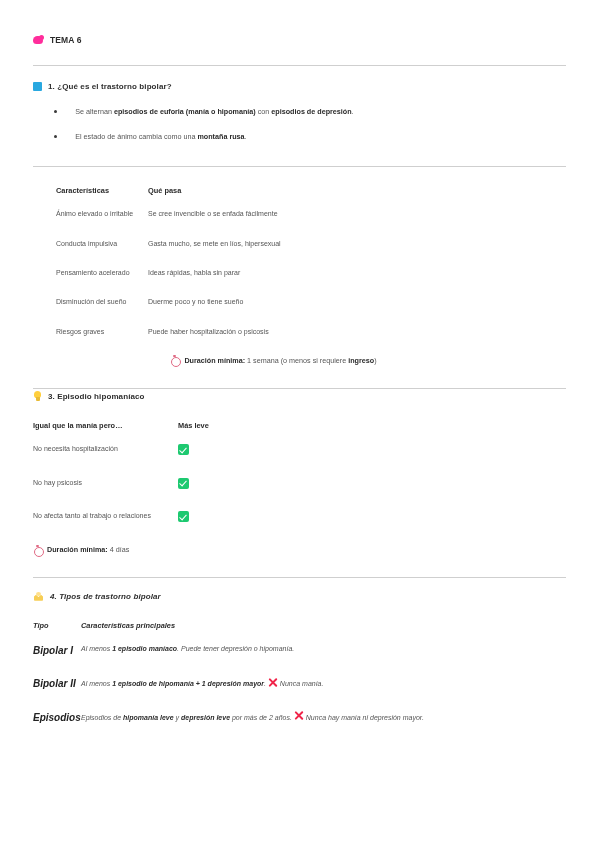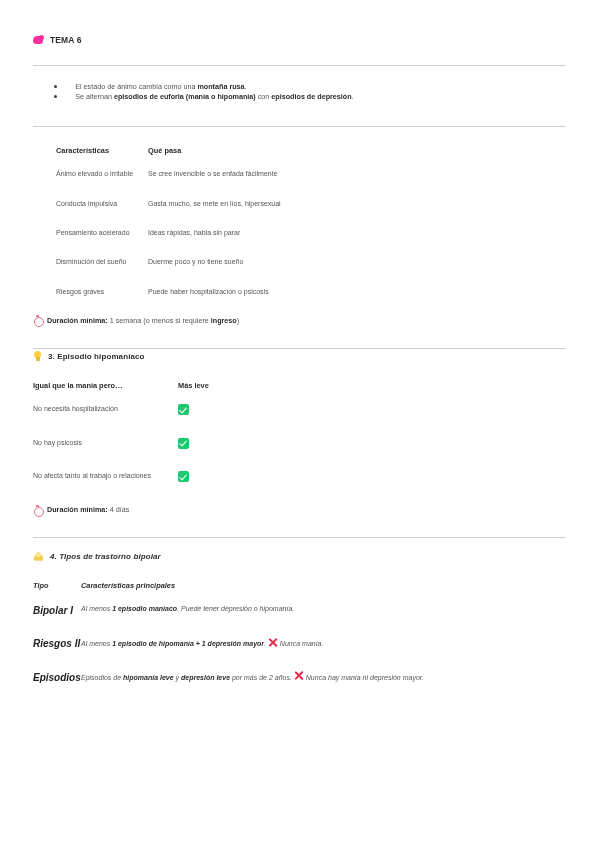--- a/index.html
+++ b/index.html
@@ -246,30 +246,34 @@
 <div class="page">
 
   <div class="doc-title">
     <span class="ic ic-brain"></span>
     <span class="title-text">TEMA 6</span>
   </div>
 
   <hr class="divider" style="margin-top:20px;">
 
   <div class="section" style="margin-top:16px;">
+    <div class="sec-head">
+      <span class="ic ic-bluesq"></span>
+      <span class="sec-text"><span>1. ¿Qué es el trastorno </span><b>bipolar?</b></span>
+    </div>
 
     <ul class="bullets" style="margin-top:16px;">
+      <li style="margin-bottom:15px;">
+        <span class="dot"></span>
+        <span class="btxt"><span>Se alternan </span><b>episodios de euforia (manía o hipomanía)</b><span> con </span><b>episodios de depresión</b><span>.</span></span>
+      </li>
       <li>
         <span class="dot"></span>
         <span class="btxt"><span>El estado de ánimo cambia como una </span><b>montaña rusa</b><span>.</span></span>
       </li>
-      <li style="margin-bottom:15px;">
-        <span class="dot"></span>
-        <span class="btxt"><span>Se alternan </span><b>episodios de euforia (manía o hipomanía)</b><span> con </span><b>episodios de depresión</b><span>.</span></span>
-      </li>
     </ul>
   </div>
 
   <hr class="divider" style="margin-top:24px;">
 
   <div class="section" style="margin-top:14px;">
 
     <table class="tbl" style="margin-top:19px;margin-left:23px;">
       <thead>
         <tr>
@@ -294,21 +298,21 @@
           <td class="c1">Disminución del sueño</td>
           <td>Duerme poco y no tiene sueño</td>
         </tr>
         <tr>
           <td class="c1">Riesgos graves</td>
           <td>Puede haber hospitalización o psicosis</td>
         </tr>
       </tbody>
     </table>
 
-    <div class="duration" style="margin-top:19px;">
+    <div class="duration" style="margin-top:19px;justify-content:center;">
       <span class="ic ic-timer"></span>
       <span><b>Duración mínima:</b><span> 1 semana (o menos si requiere </span><b>ingreso</b><span>)</span></span>
     </div>
   </div>
 
   <hr class="divider" style="margin-top:23px;">
 
   <div class="section" style="margin-top:2px;">
     <div class="sec-head">
       <span class="ic ic-bulb"></span>
@@ -358,21 +362,21 @@
           <th class="c1-narrow">Tipo</th>
           <th>Características principales</th>
         </tr>
       </thead>
       <tbody>
         <tr class="typerow">
           <td class="c1-narrow type-name">Bipolar I</td>
           <td><span>Al menos </span><b>1 episodio maníaco</b><span>. Puede tener depresión o hipomanía.</span></td>
         </tr>
         <tr class="typerow">
-          <td class="c1-narrow type-name">Riesgos II</td>
+          <td class="c1-narrow type-name">Bipolar II</td>
           <td><span>Al menos </span><b>1 episodio de hipomanía + 1 depresión mayor</b><span>. </span><span class="ic-x"></span><span> Nunca manía.</span></td>
         </tr>
         <tr class="typerow">
           <td class="c1-narrow type-name">Episodios</td>
           <td><span>Episodios de </span><b>hipomanía leve</b><span> y </span><b>depresión leve</b><span> por más de 2 años. </span><span class="ic-x"></span><span> Nunca hay manía ni depresión mayor.</span></td>
         </tr>
       </tbody>
     </table>
   </div>
 

